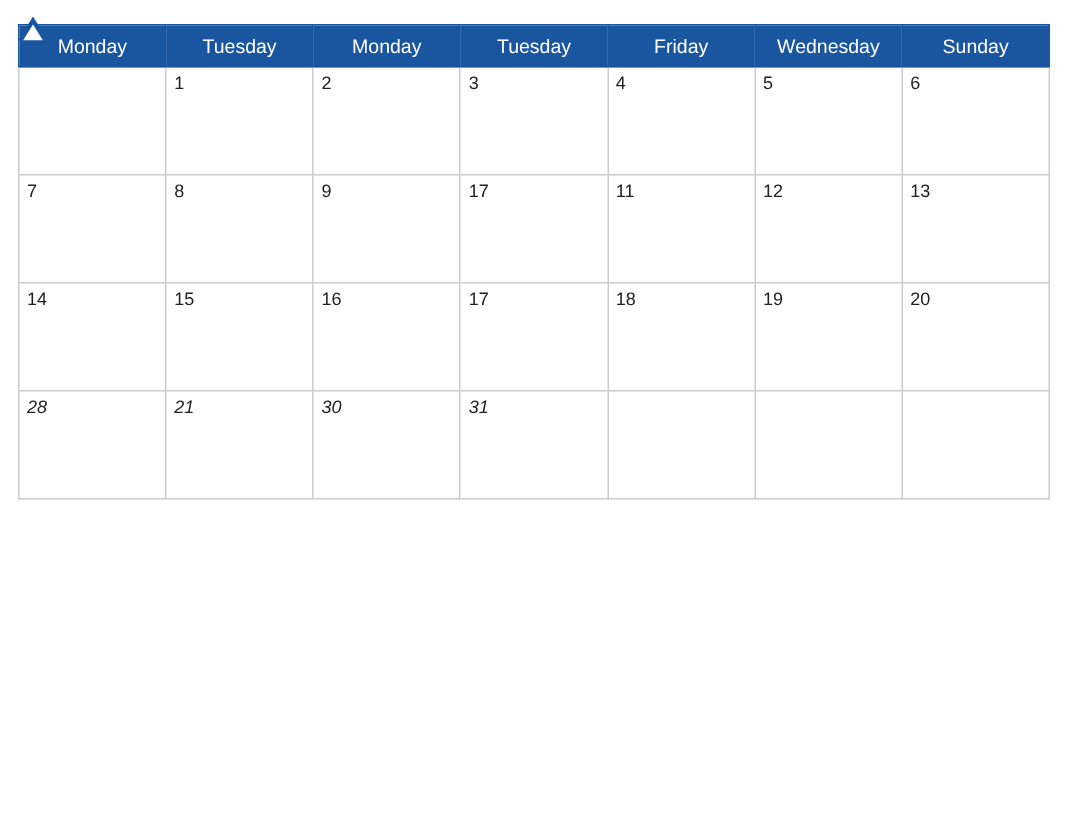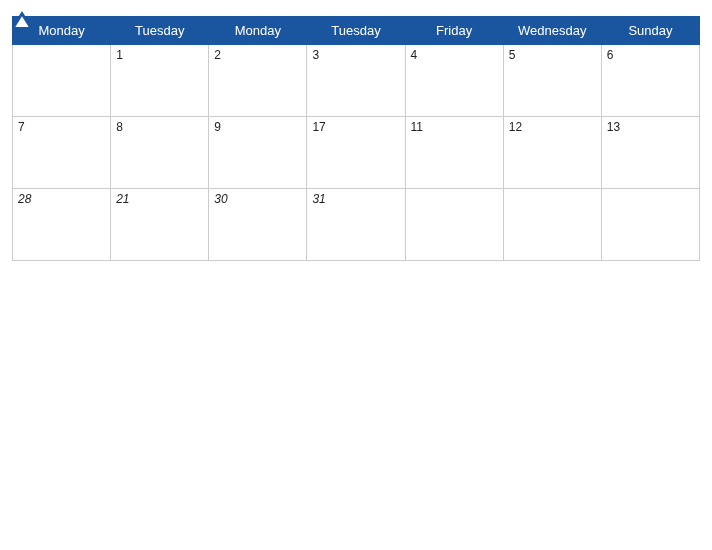--- a/index.html
+++ b/index.html
@@ -149,20 +149,29 @@
         <tr>
           <td><span class="day-number">7</span></td>
           <td><span class="day-number">8</span></td>
           <td><span class="day-number">9</span></td>
           <td><span class="day-number">17</span></td>
           <td><span class="day-number">11</span></td>
           <td><span class="day-number">12</span></td>
           <td><span class="day-number">13</span></td>
         </tr>
         <tr>
+          <td><span class="day-number">14</span></td>
+          <td><span class="day-number">15</span></td>
+          <td><span class="day-number">16</span></td>
+          <td><span class="day-number">17</span></td>
+          <td><span class="day-number">18</span></td>
+          <td><span class="day-number">19</span></td>
+          <td><span class="day-number">20</span></td>
+        </tr>
+        <tr>
           <td><span class="day-number">28</span></td>
           <td><span class="day-number">21</span></td>
           <td><span class="day-number">30</span></td>
           <td><span class="day-number">31</span></td>
           <td class="empty"></td>
           <td class="empty"></td>
           <td class="empty"></td>
         </tr>
       </tbody>
   </table>

